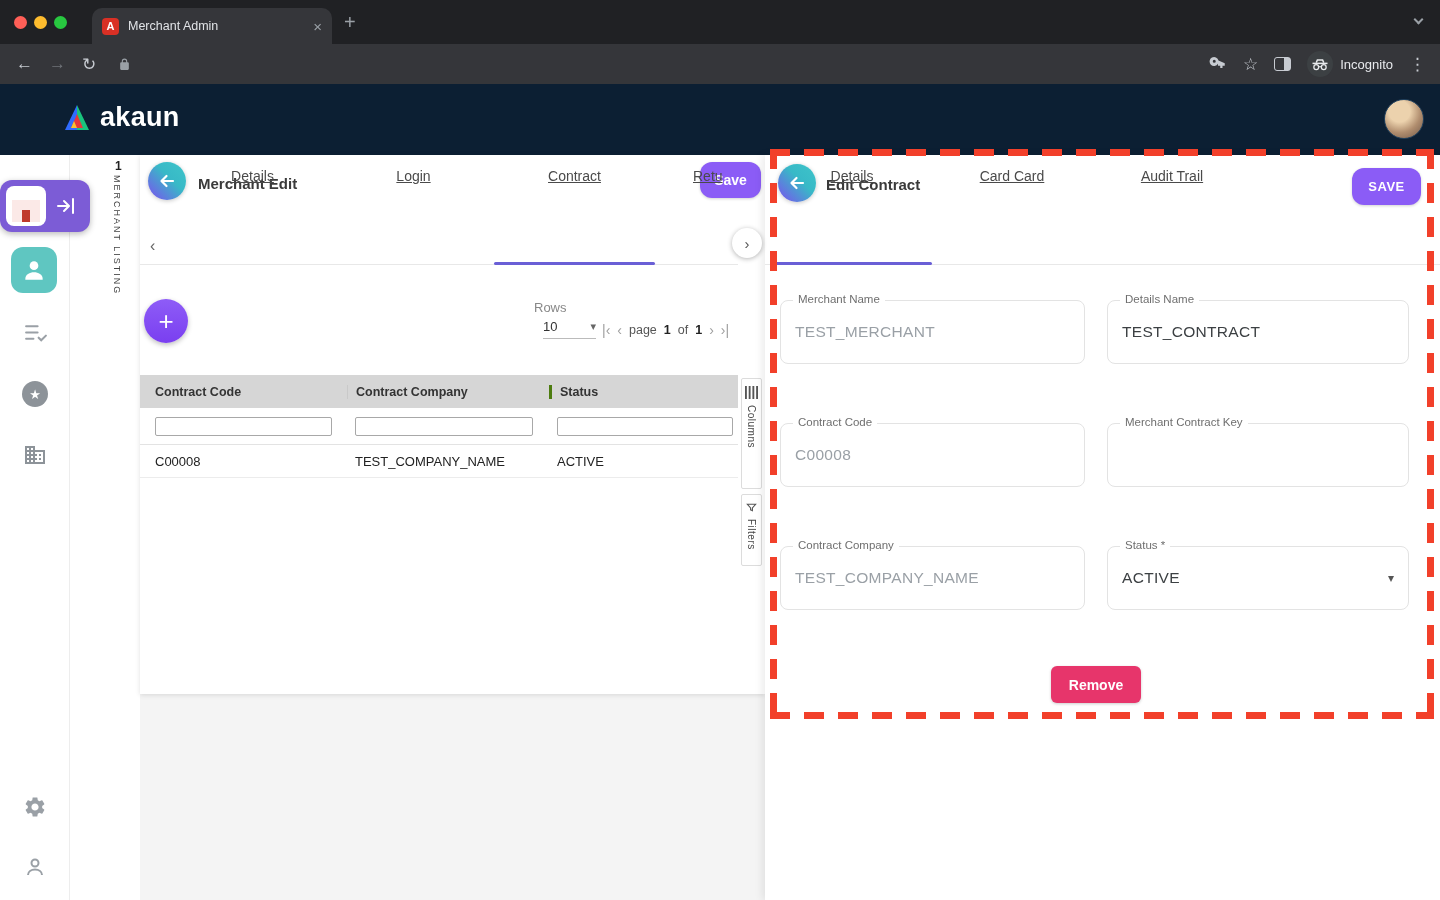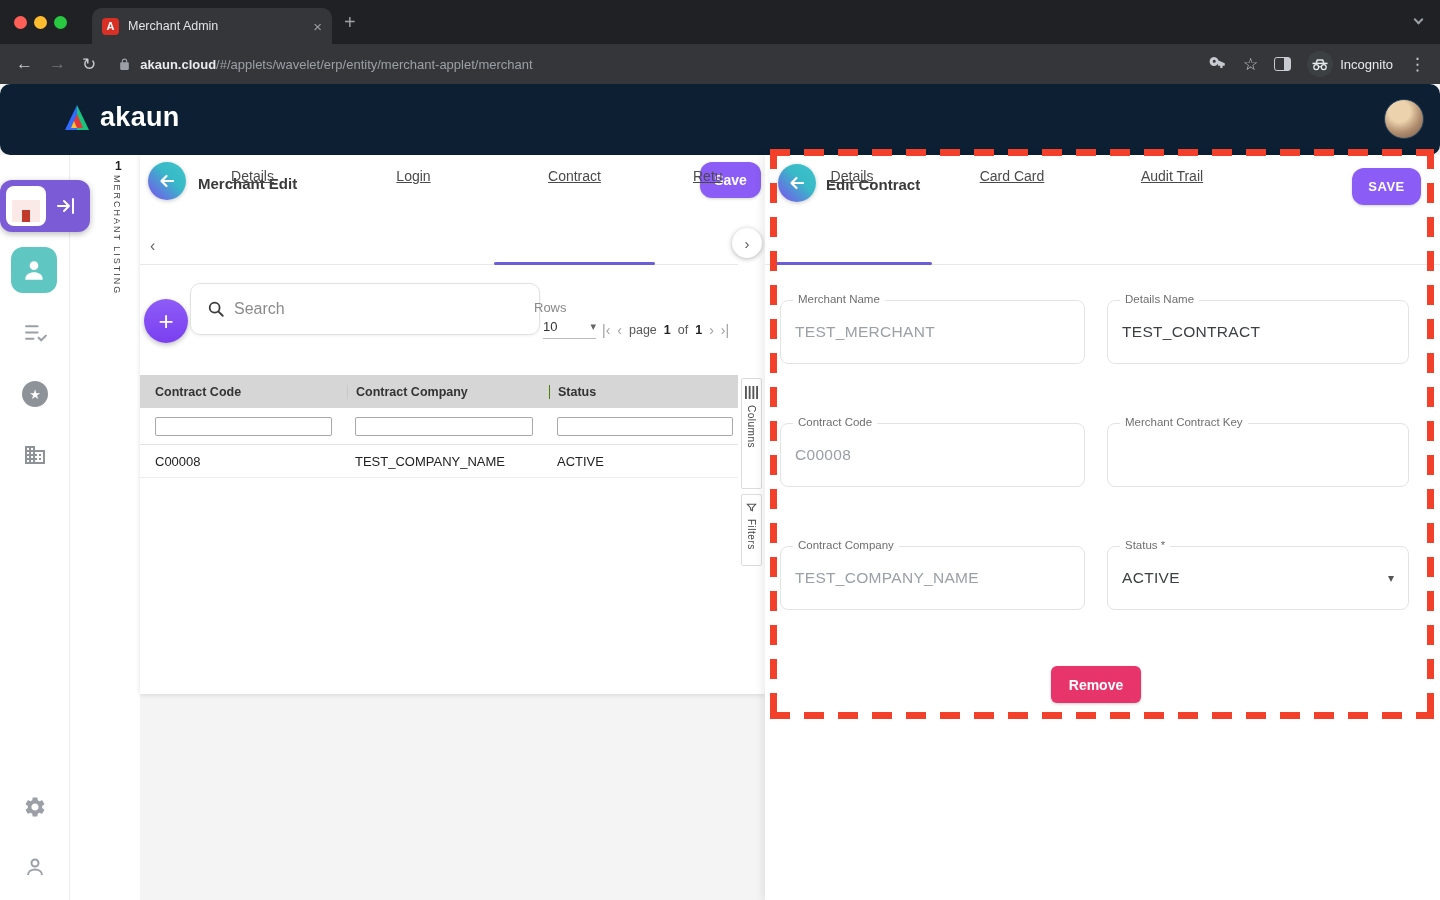--- a/index.html
+++ b/index.html
@@ -30,21 +30,21 @@
   .url b { color:#e8eaed; font-weight:700; }
   .bar-right { margin-left:auto; display:flex; align-items:center; gap:16px; padding-right:14px; }
   .star-ico { font-size:17px; color:#c7cbd1; }
   .sidepanel-icon { width:17px; height:14px; border:1.7px solid #c7cbd1; border-radius:3px; position:relative; display:inline-block; }
   .sidepanel-icon::after { content:''; position:absolute; right:0; top:0; bottom:0; width:6px; background:#c7cbd1; }
   .incog { display:flex; align-items:center; gap:7px; color:#e8eaed; font-size:13px; }
   .incog-circle { width:26px; height:26px; border-radius:50%; background:#3c4043; display:flex; align-items:center; justify-content:center; }
   .dots { font-size:17px; color:#c7cbd1; }
 
   
-  .appheader { position:absolute; left:0; top:84px; right:0; height:71px; background:#0c1f33;border-radius:10px; }
+  .appheader { position:absolute; left:0; top:84px; right:0; height:71px; background:#0c1f33; }
   .logo { position:absolute; left:62px; top:18px; display:flex; align-items:center; gap:8px; }
   .logo-text { color:#fff; font-size:27px; font-weight:800; letter-spacing:.3px; }
   .avatar { position:absolute; right:16px; top:15px; width:40px; height:40px; border-radius:50%;
             background:radial-gradient(circle at 38% 30%, #ecd2ad 0 30%, #b08d6e 60%, #6e5647 100%); border:1px solid #23415d; }
 
   
   .sidenav { position:absolute; left:0; top:155px; bottom:0; width:70px; background:#fff; border-right:1px solid #ededed; }
   .applet-pill { position:absolute; left:0; top:25px; width:90px; height:52px; background:#7c5cd6; border-radius:12px;
                  box-shadow:0 2px 6px rgba(0,0,0,.28); display:flex; align-items:center; z-index:5; }
   .store-thumb { width:40px; height:40px; margin-left:6px; background:#fff; border-radius:8px; overflow:hidden; position:relative; }
@@ -87,21 +87,21 @@
   .rows-label { position:absolute; left:394px; top:145px; font-size:13px; color:#888; }
   .rows-select { position:absolute; left:403px; top:160px; width:53px; height:24px; border-bottom:1px solid #bbb;
                  display:flex; align-items:center; justify-content:space-between; font-size:13px; color:#333; }
   .rows-caret { color:#666; font-size:11px; }
   .pager { position:absolute; left:462px; top:165px; height:20px; display:flex; align-items:center; gap:7px; font-size:12.5px; color:#555; }
   .pg-ico { color:#9e9e9e; font-size:14px; }
   .pg-num { font-weight:700; color:#222; }
   .thead { position:absolute; left:0; top:220px; width:598px; height:33px; background:#d6d6d6; display:flex; align-items:center;
            font-size:12.5px; font-weight:700; color:#333; }
   .tc1 { width:207px; padding-left:15px; } .tc2 { width:202px; padding-left:8px; border-left:1px solid #c9c9c9; }
-  .tc3 { width:189px; padding-left:8px; border-left:1px solid #4d7c0f; }
+  .tc3 { width:189px; padding-left:8px; border-left:3px solid #4d7c0f; }
   .tfilter { position:absolute; left:0; top:253px; width:598px; height:37px; border-bottom:1px solid #e3e3e3; display:flex; align-items:center; }
   .tfilter .cell { display:flex; align-items:center; }
   .f-input { height:19px; border:1px solid #a8a8a8; border-radius:2px; background:#fff; outline:none; font-family:inherit; font-size:12px; }
   .trow { position:absolute; left:0; top:290px; width:598px; height:33px; display:flex; align-items:center;
           font-size:13px; color:#222; border-bottom:1px solid #ececec; }
   .trow .tc2, .trow .tc3 { border-left:none; }
   .tool-box { position:absolute; left:601px; width:21px; border:1px solid #dcdcdc; border-radius:2px; background:#fff;
               display:flex; flex-direction:column; align-items:center; padding-top:7px; gap:6px; }
   .tool-cols { top:223px; height:111px; }
   .tool-filt { top:339px; height:72px; }
@@ -151,21 +151,20 @@
 
   <div class="addressbar">
     <span class="nav-ico">←</span>
     <span class="nav-ico dim">→</span>
     <span class="nav-ico">↻</span>
     <span class="lockwrap">
       <svg width="13" height="13" viewBox="0 0 24 24" fill="#9aa0a6">
           <path d="M18 8h-1V6a5 5 0 0 0-10 0v2H6a2 2 0 0 0-2 2v10a2 2 0 0 0 2 2h12a2 2 0 0 0 2-2V10a2 2 0 0 0-2-2zm-9-2a3 3 0 0 1 6 0v2H9V6z"></path>
         </svg>
     </span>
-    <span class="url"><b>akaun.cloud</b><span>/#/applets/wavelet/erp/entity/merchant-applet/merchant</span></span>
     <span class="bar-right">
       <span>
         <svg width="18" height="18" viewBox="0 0 24 24" fill="#c7cbd1">
             <path d="M12.65 10a6 6 0 1 0-.65 4.3V17h3v3h3v-3h3v-3.35L12.65 10zM7 13a2 2 0 1 1 0-4 2 2 0 0 1 0 4z"></path>
           </svg>
       </span>
       <span class="star-ico">☆</span>
       <span class="sidepanel-icon"></span>
       <span class="incog">
         <span class="incog-circle">
@@ -254,27 +253,20 @@
 
     <div class="tabrow cl-tabrow"></div>
     <span class="tabchev-left">‹</span>
     <div class="tab-item" style="left:32px; width:161px;">Details</div>
     <div class="tab-item" style="left:193px; width:161px;">Login</div>
     <div class="tab-item" style="left:354px; width:161px;">Contract</div>
     <div class="tab-item" style="left:515px; width:120px; justify-content:flex-start; padding-left:38px;">Retu</div>
     <div class="tab-underline" style="left:354px; width:161px;"></div>
 
     <div class="plus-circle">+</div>
-    <div class="searchbox">
-      <svg width="18" height="18" viewBox="0 0 20 20">
-          <circle cx="8.5" cy="8.5" r="5.5" fill="none" stroke="#3a3a3a" stroke-width="2"></circle>
-          <line x1="12.8" y1="12.8" x2="17.5" y2="17.5" stroke="#3a3a3a" stroke-width="2" stroke-linecap="round"></line>
-        </svg>
-      <input type="text" placeholder="Search" style="">
-    </div>
     <span class="rows-label">Rows</span>
     <div class="rows-select">
       <span>10</span>
       <span class="rows-caret">▾</span>
     </div>
     <div class="pager">
       <span class="pg-ico">|‹</span>
       <span class="pg-ico">‹</span>
       <span>page</span>
       <span class="pg-num">1</span>

